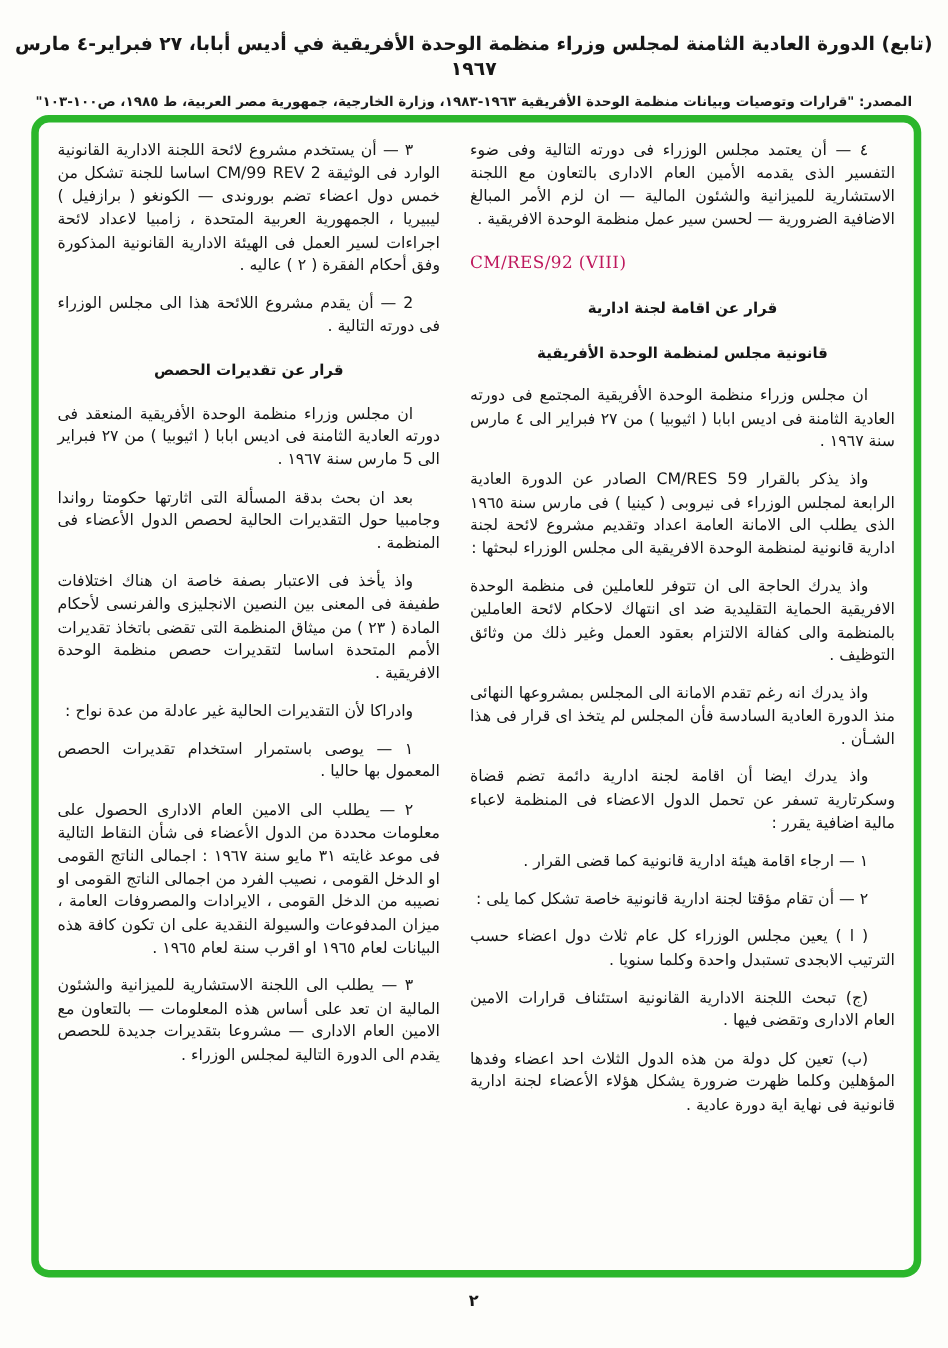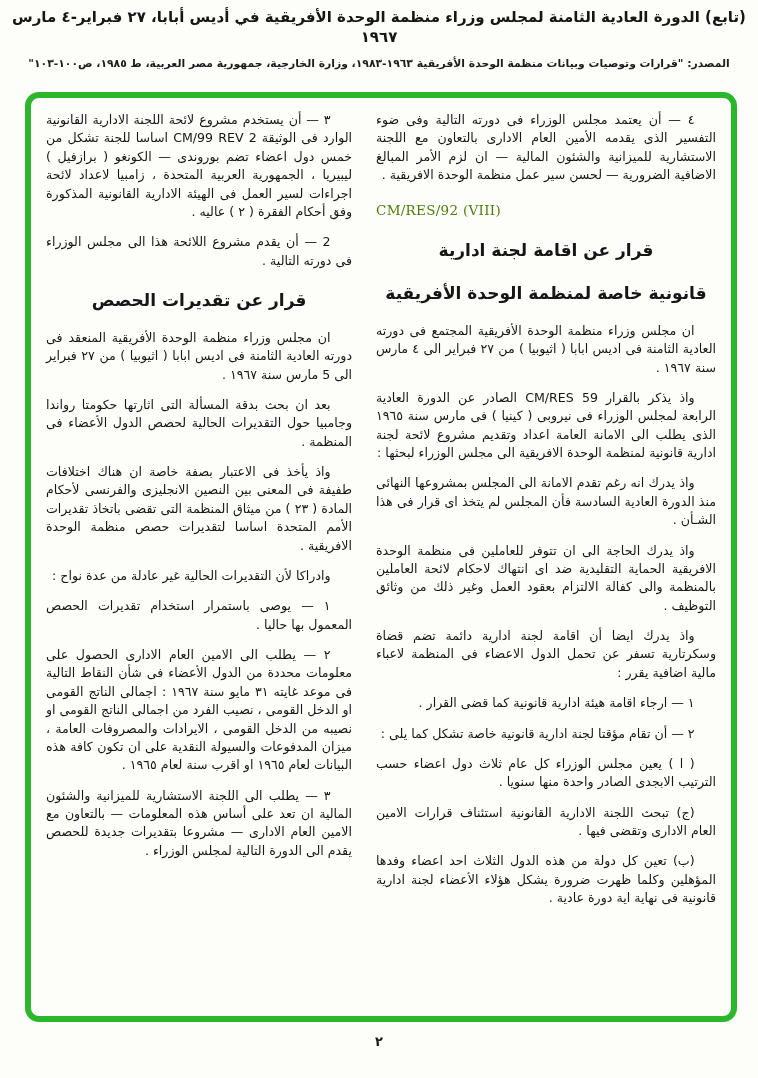--- a/index.html
+++ b/index.html
@@ -9,21 +9,21 @@
     font-family: "DejaVu Sans", sans-serif;
     color: #161616;
     overflow: hidden;
     position: relative;
   }
   .page { position: relative; width: 758px; height: 1078px; }
 
   
   .hdr { direction: rtl; text-align: center; }
   .hdr-title {
-    padding-top: 7px;
+    padding-top: 25px;
     font-size: 15px;
     font-weight: bold;
     letter-spacing: 0;
     line-height: 1.35;
   }
   .hdr-source {
     margin-top: 9px;
     font-size: 10.8px;
     font-weight: bold;
     color: #1c1c1c;
@@ -59,26 +59,26 @@
     text-indent: 1.7em;
   }
   .rescode {
     direction: ltr;
     text-align: left;
     font-family: "DejaVu Serif", serif;
     font-size: 13.5px;
     font-weight: 500;
     letter-spacing: 0.3px;
     margin: 16px 0 16px 0;
-    color: #4d7c0f;
+    color: #be185d;
   }
   .res-title {
     text-align: center;
     font-weight: bold;
-    font-size: 17px;
+    font-size: 12px;
     margin: 18px 0 12px 0;
     text-indent: 0;
   }
   .res-title.tight { margin-bottom: 16px; }
 
   
   .page-number {
     position: absolute;
     left: 0; right: 0;
     top: 1034px;
@@ -96,29 +96,29 @@
     <div class="hdr-title">(تابع) الدورة العادية الثامنة لمجلس وزراء منظمة الوحدة الأفريقية في أديس أبابا، ٢٧ فبراير-٤ مارس ١٩٦٧</div>
     <div class="hdr-source">المصدر: "قرارات وتوصيات وبيانات منظمة الوحدة الأفريقية ١٩٦٣-١٩٨٣، وزارة الخارجية، جمهورية مصر العربية، ط ١٩٨٥، ص١٠٠-١٠٣"</div>
   </div>
 
   <div class="frame">
 
     <div class="col col-right">
       <p class="para">٤ — أن يعتمد مجلس الوزراء فى دورته التالية وفى ضوء التفسير الذى يقدمه الأمين العام الادارى بالتعاون مع اللجنة الاستشارية للميزانية والشئون المالية — ان لزم الأمر المبالغ الاضافية الضرورية — لحسن سير عمل منظمة الوحدة الافريقية .</p>
       <div class="rescode">CM/RES/92 (VIII)</div>
       <div class="res-title">قرار عن اقامة لجنة ادارية</div>
-      <div class="res-title tight">قانونية خاصة لمنظمة الوحدة الأفريقية</div>
+      <div class="res-title tight">قانونية مجلس لمنظمة الوحدة الأفريقية</div>
       <p class="para">ان مجلس وزراء منظمة الوحدة الأفريقية المجتمع فى دورته العادية الثامنة فى اديس ابابا ( اثيوبيا ) من ٢٧ فبراير الى ٤ مارس سنة ١٩٦٧ .</p>
       <p class="para">واذ يذكر بالقرار CM/RES 59 الصادر عن الدورة العادية الرابعة لمجلس الوزراء فى نيروبى ( كينيا ) فى مارس سنة ١٩٦٥ الذى يطلب الى الامانة العامة اعداد وتقديم مشروع لائحة لجنة ادارية قانونية لمنظمة الوحدة الافريقية الى مجلس الوزراء لبحثها :</p>
+      <p class="para">واذ يدرك الحاجة الى ان تتوفر للعاملين فى منظمة الوحدة الافريقية الحماية التقليدية ضد اى انتهاك لاحكام لائحة العاملين بالمنظمة والى كفالة الالتزام بعقود العمل وغير ذلك من وثائق التوظيف .</p>
       <p class="para">واذ يدرك انه رغم تقدم الامانة الى المجلس بمشروعها النهائى منذ الدورة العادية السادسة فأن المجلس لم يتخذ اى قرار فى هذا الشـأن .</p>
-      <p class="para">واذ يدرك الحاجة الى ان تتوفر للعاملين فى منظمة الوحدة الافريقية الحماية التقليدية ضد اى انتهاك لاحكام لائحة العاملين بالمنظمة والى كفالة الالتزام بعقود العمل وغير ذلك من وثائق التوظيف .</p>
       <p class="para">واذ يدرك ايضا أن اقامة لجنة ادارية دائمة تضم قضاة وسكرتارية تسفر عن تحمل الدول الاعضاء فى المنظمة لاعباء مالية اضافية يقرر :</p>
       <p class="para">١ — ارجاء اقامة هيئة ادارية قانونية كما قضى القرار .</p>
       <p class="para">٢ — أن تقام مؤقتا لجنة ادارية قانونية خاصة تشكل كما يلى :</p>
-      <p class="para">( ا ) يعين مجلس الوزراء كل عام ثلاث دول اعضاء حسب الترتيب الابجدى الصادر واحدة منها سنويا .</p>
+      <p class="para">( ا ) يعين مجلس الوزراء كل عام ثلاث دول اعضاء حسب الترتيب الابجدى تستبدل واحدة وكلما سنويا .</p>
       <p class="para">(ج) تبحث اللجنة الادارية القانونية استئناف قرارات الامين العام الادارى وتقضى فيها .</p>
       <p class="para">(ب) تعين كل دولة من هذه الدول الثلاث احد اعضاء وفدها المؤهلين وكلما ظهرت ضرورة يشكل هؤلاء الأعضاء لجنة ادارية قانونية فى نهاية اية دورة عادية .</p>
     </div>
 
     <div class="col col-left">
       <p class="para">٣ — أن يستخدم مشروع لائحة اللجنة الادارية القانونية الوارد فى الوثيقة CM/99 REV 2 اساسا للجنة تشكل من خمس دول اعضاء تضم بوروندى — الكونغو ( برازفيل ) ليبيريا ، الجمهورية العربية المتحدة ، زامبيا لاعداد لائحة اجراءات لسير العمل فى الهيئة الادارية القانونية المذكورة وفق أحكام الفقرة ( ٢ ) عاليه .</p>
       <p class="para">2 — أن يقدم مشروع اللائحة هذا الى مجلس الوزراء فى دورته التالية .</p>
       <div class="res-title tight">قرار عن تقديرات الحصص</div>
       <p class="para">ان مجلس وزراء منظمة الوحدة الأفريقية المنعقد فى دورته العادية الثامنة فى اديس ابابا ( اثيوبيا ) من ٢٧ فبراير الى 5 مارس سنة ١٩٦٧ .</p>
       <p class="para">بعد ان بحث بدقة المسألة التى اثارتها حكومتا رواندا وجامبيا حول التقديرات الحالية لحصص الدول الأعضاء فى المنظمة .</p>

